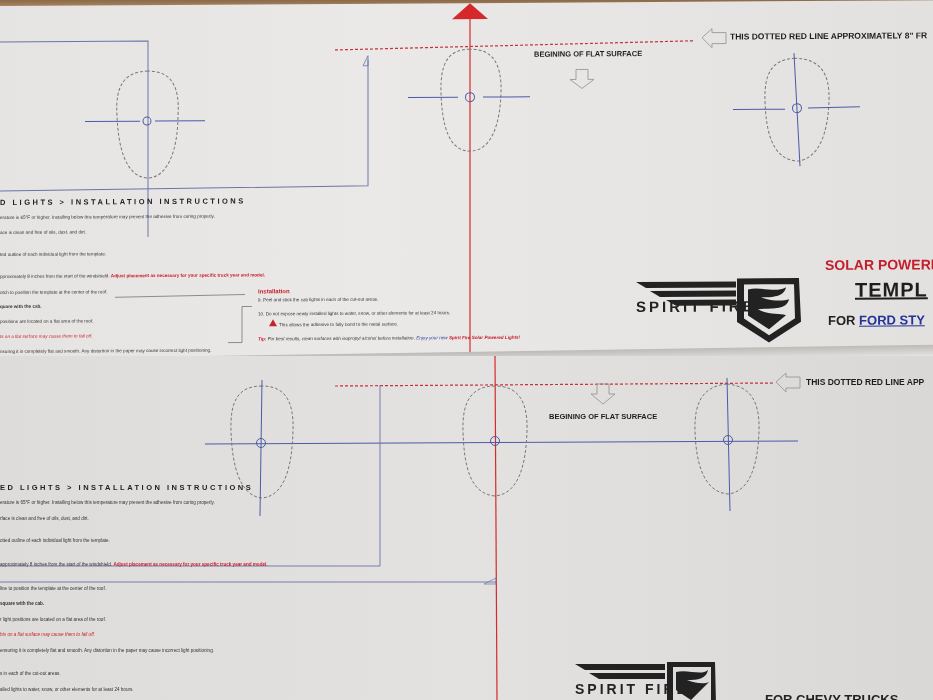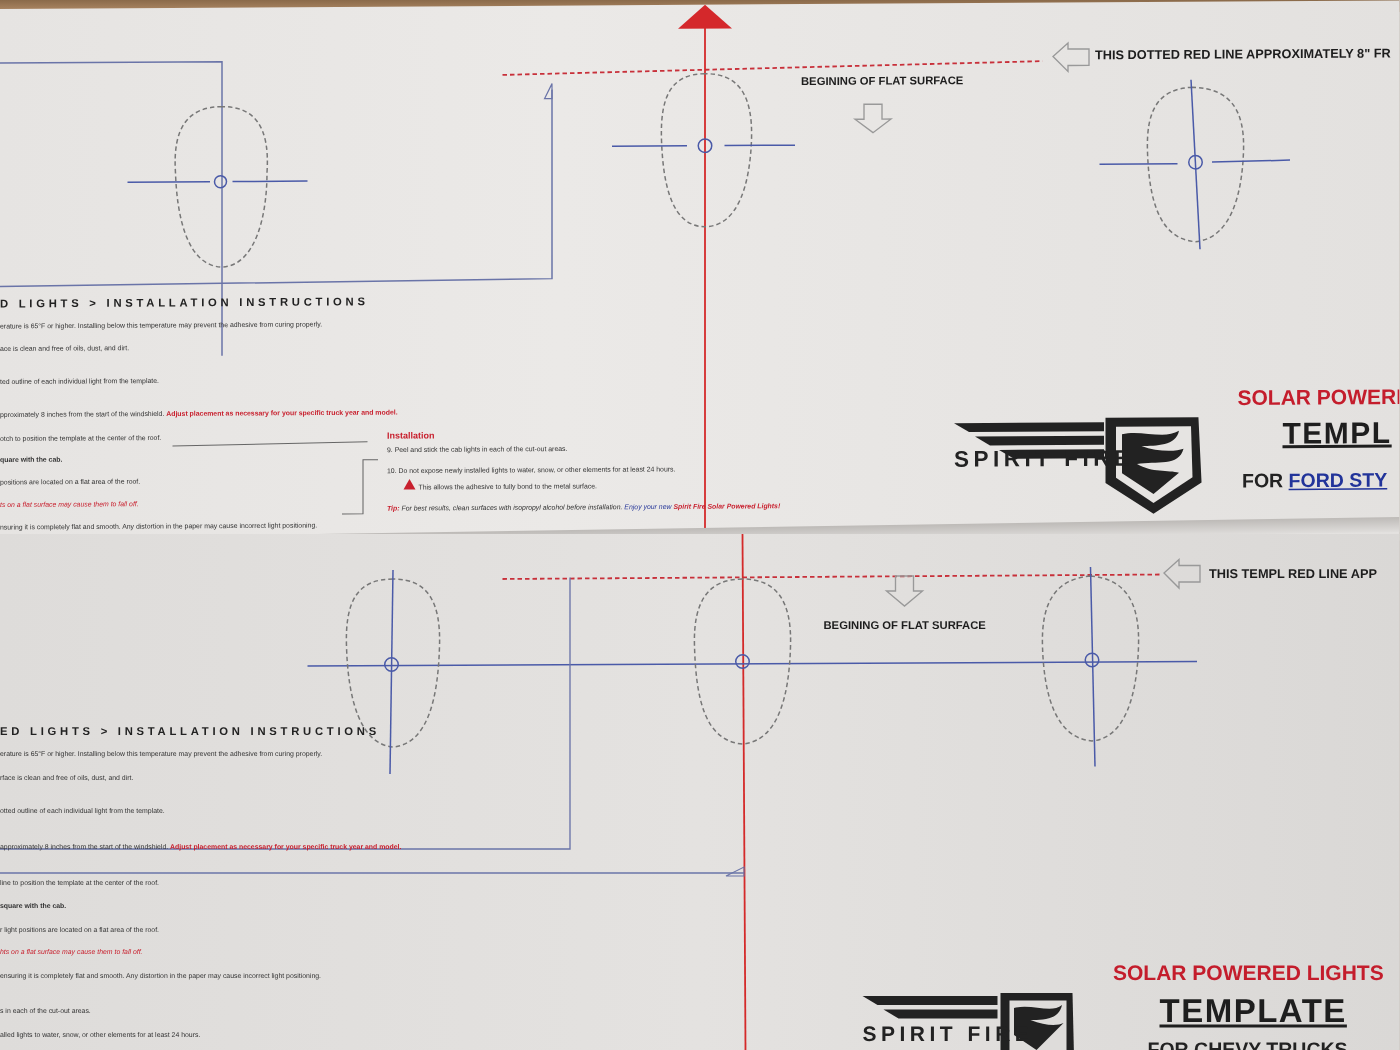--- a/index.html
+++ b/index.html
@@ -141,20 +141,18 @@
   <div class="txt inst" style="left:0;top:182px;">otted outline of each individual light from the template.</div>
   <div class="txt inst" style="left:0;top:206px;"><span>approximately 8 inches from the start of the windshield.</span> <span class="red" style="font-weight:bold">Adjust placement as necessary for your specific truck year and model.</span></div>
   <div class="txt inst" style="left:0;top:230px;">line to position the template at the center of the roof.</div>
   <div class="txt inst" style="left:0;top:245px;font-weight:bold;">square with the cab.</div>
   <div class="txt inst" style="left:0;top:261px;">r light positions are located on a flat area of the roof.</div>
   <div class="txt inst red" style="left:0;top:276px;font-style:italic;">hts on a flat surface may cause them to fall off.</div>
   <div class="txt inst" style="left:0;top:292px;">ensuring it is completely flat and smooth.  Any distortion in the paper may cause incorrect light positioning.</div>
   <div class="txt inst" style="left:0;top:315px;">s in each of the cut-out areas.</div>
   <div class="txt inst" style="left:0;top:331px;">alled lights to water, snow, or other elements for at least 24 hours.</div>
 
-  <div class="txt label" style="left:806px;top:21px;">THIS TEMPL RED LINE APP</div>
+  <div class="txt label" style="left:806px;top:21px;">THIS DOTTED RED LINE APP</div>
   <div class="txt label" style="left:549px;top:56px;font-size:7.5px;">BEGINING OF FLAT SURFACE</div>
 
   <div class="txt brand" style="left:575px;top:285px;font-size:14px;">SPIRIT FIRE</div>
-  <div class="txt title-red" style="left:742px;top:284px;font-size:14px;">SOLAR POWERED LIGHTS</div>
-  <div class="txt tmpl" style="left:773px;top:305px;font-size:22px;">TEMPLATE</div>
   <div class="txt" style="left:765px;top:336px;font-size:13px;font-weight:bold;color:#222;">FOR CHEVY TRUCKS</div>
 </div>
 
 </body></html>

